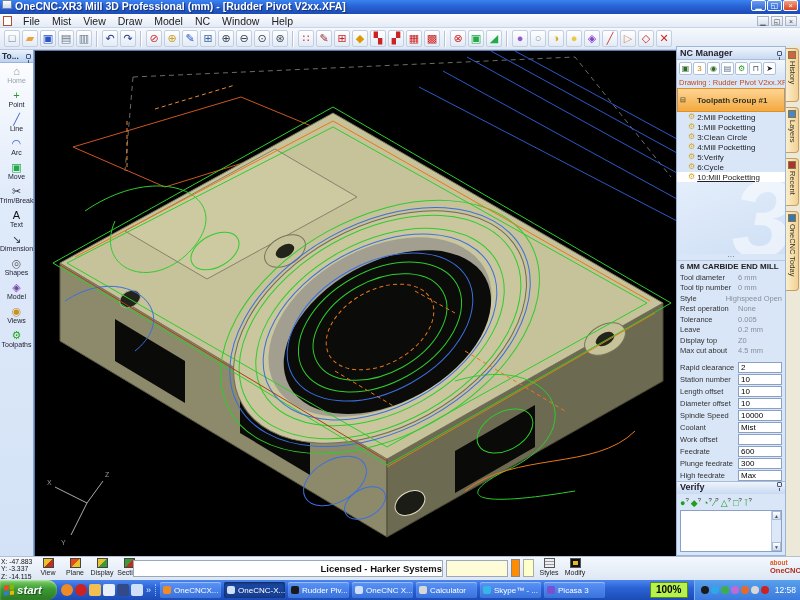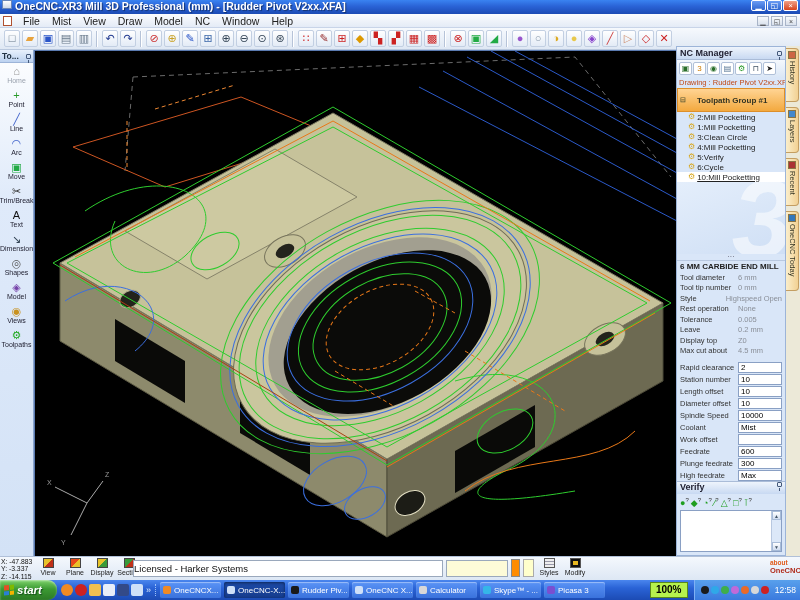--- a/index.html
+++ b/index.html
@@ -96,21 +96,21 @@
 
   
   .statusbar{position:absolute;left:0;top:556px;width:800px;height:24px;background:linear-gradient(#f4f8fd,#dde7f4);
     border-top:1px solid #b0c0d8;}
   .coords{position:absolute;left:1px;top:1px;font-size:6.8px;line-height:7.3px;color:#111;}
   .vbtns{position:absolute;left:36px;top:1px;display:flex;gap:3px;}
   .vbtn{width:24px;display:flex;flex-direction:column;align-items:center;}
   .vcube{width:11px;height:10px;border:1px solid #444;}
   .vlb{font-size:7px;color:#222;line-height:9px;}
   .license-box{position:absolute;left:133px;top:3px;width:310px;height:17px;background:#fff;border:1px solid #9aa8bc;
-    font-size:9.5px;font-weight:normal;color:#111;text-align:left;line-height:16px;}
+    font-size:9.5px;font-weight:bold;color:#111;text-align:right;line-height:16px;}
   .prompt-box{position:absolute;left:446px;top:3px;width:62px;height:17px;background:#fdfbd8;border:1px solid #9aa8bc;}
   .swatch1{position:absolute;left:511px;top:2px;width:9px;height:18px;border:1px solid #888;}
   .swatch2{position:absolute;left:523px;top:2px;width:11px;height:18px;border:1px solid #aaa;}
   .sbtn{position:absolute;top:1px;display:flex;flex-direction:column;align-items:center;width:24px;}
   .sbtn .sic{width:11px;height:10px;border:1px solid #555;}
   .sbtn .slb{font-size:7px;color:#222;line-height:9px;}
   .styles-btn{left:537px;}
   .styles-btn .sic{background:repeating-linear-gradient(#eee 0 2px,#99a 2px 3px);}
   .modify-btn{left:563px;}
   .modify-btn .sic{background:#111;position:relative;}

